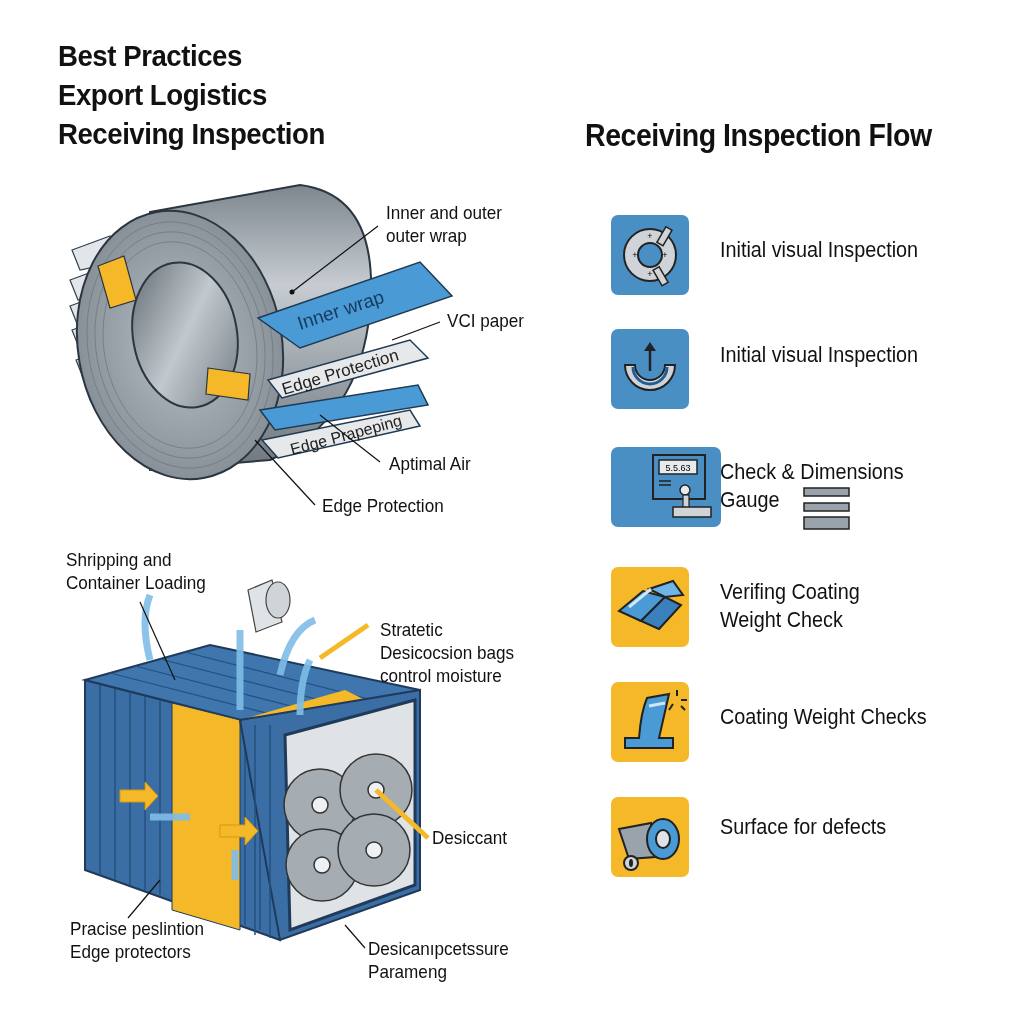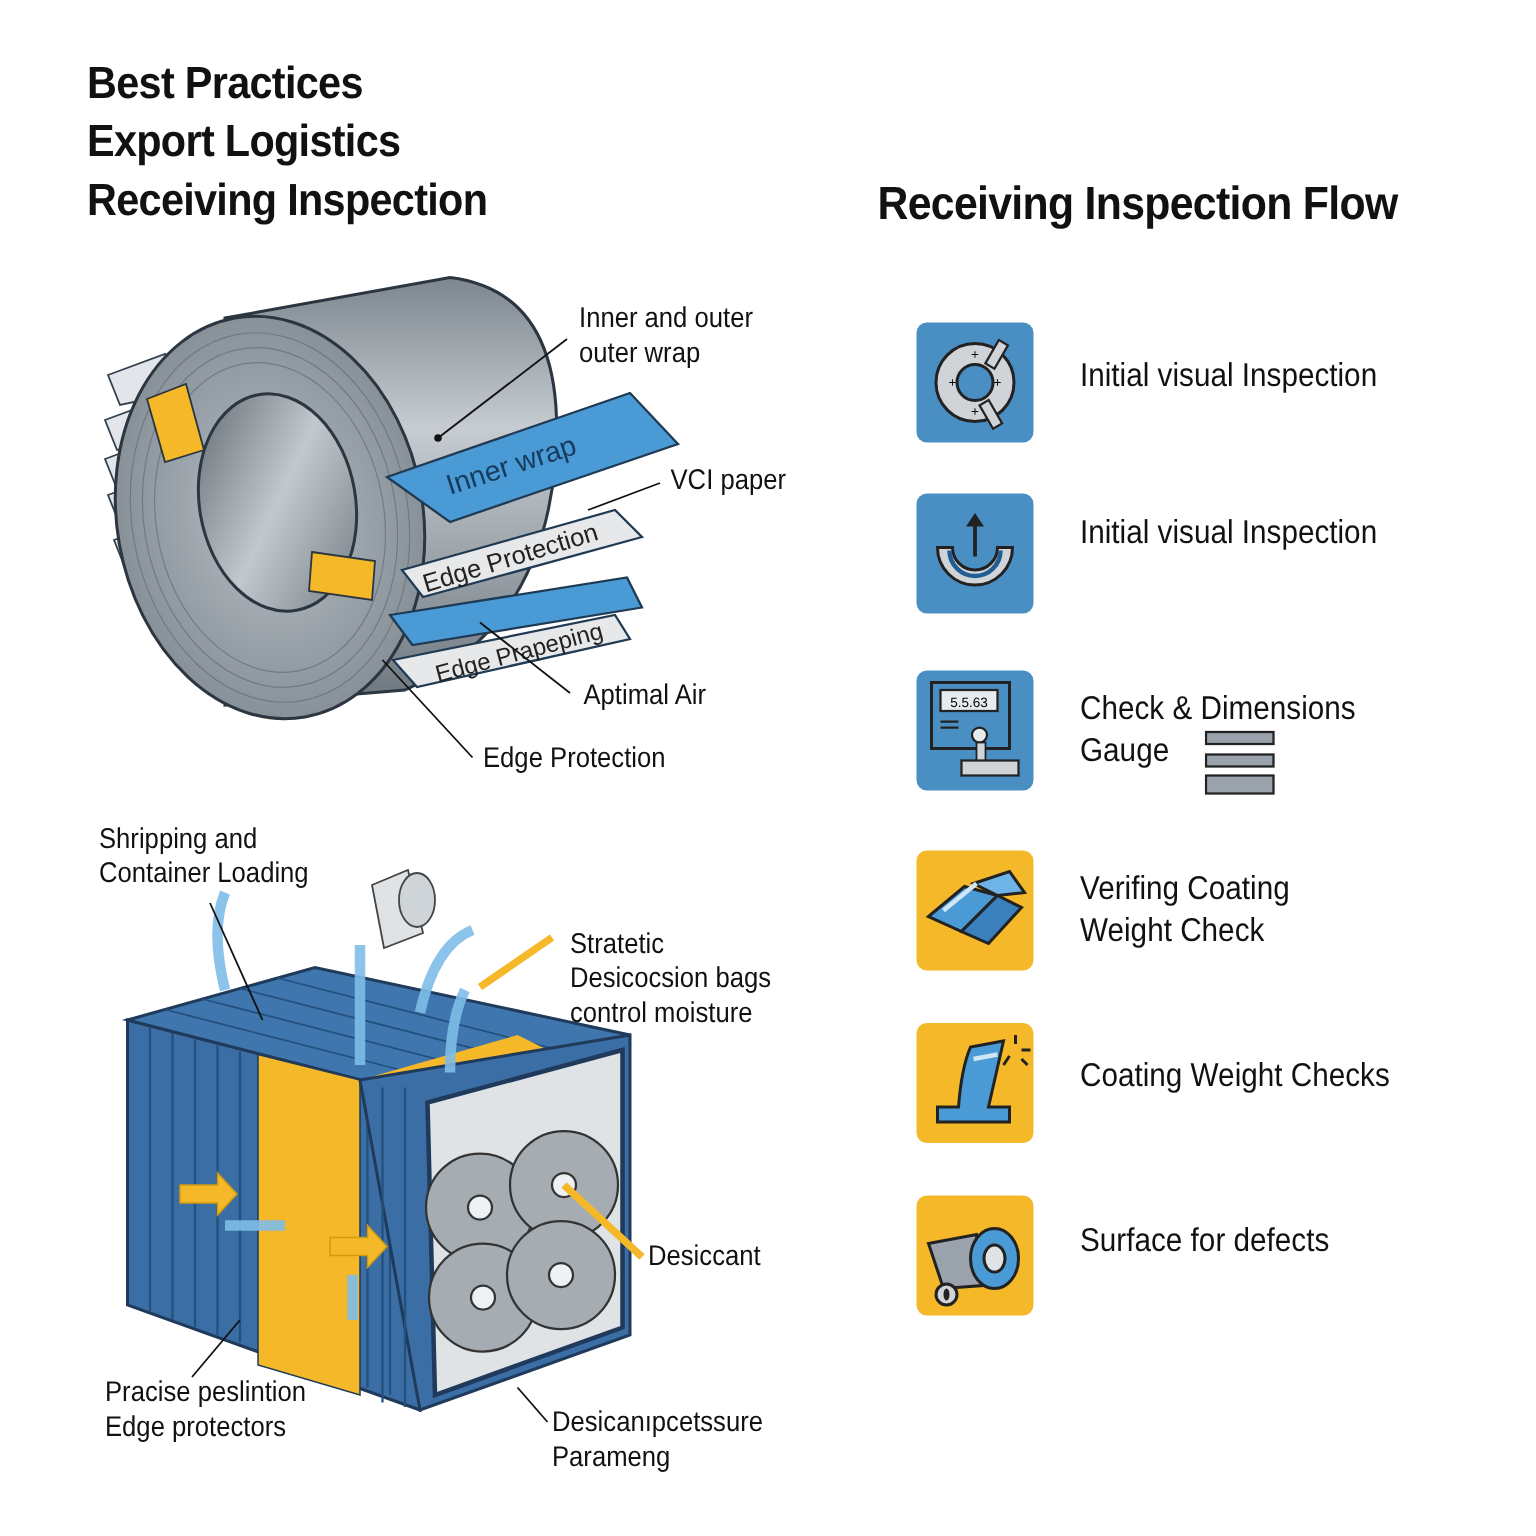--- a/index.html
+++ b/index.html
@@ -199,21 +199,21 @@
   <div class="step-icon blue-tile" style="top:329px;">
     <svg viewBox="0 0 78 80">
       <path d="M14,36 A25,25 0 0 0 64,36 L54,36 A15,15 0 0 1 24,36 Z" fill="#d0d4d8" stroke="#222" stroke-width="2"></path>
       <path d="M22,38 A17,17 0 0 0 56,38" fill="none" stroke="#1f5d93" stroke-width="3"></path>
       <line x1="39" y1="42" x2="39" y2="20" stroke="#222" stroke-width="2.5"></line>
       <polygon points="33,22 39,13 45,22" fill="#222"></polygon>
     </svg>
   </div>
   <div class="step-label" style="top:341px;">Initial visual Inspection</div>
 
-  <div class="step-icon blue-tile" style="top:447px;">
+  <div class="step-icon blue-tile" style="top:447px;padding-left:32px;">
     <svg viewBox="0 0 78 80">
       <rect x="10" y="8" width="52" height="44" fill="#4a8fc4" stroke="#222" stroke-width="2"></rect>
       <rect x="16" y="13" width="38" height="14" fill="#e8ebee" stroke="#222" stroke-width="1.5"></rect>
       <text x="35" y="24" font-size="9" text-anchor="middle">5.5.63</text>
       <line x1="16" y1="34" x2="28" y2="34" stroke="#222" stroke-width="1.5"></line>
       <line x1="16" y1="38" x2="28" y2="38" stroke="#222" stroke-width="1.5"></line>
       <circle cx="42" cy="43" r="5" fill="#e8ebee" stroke="#222" stroke-width="1.5"></circle>
       <rect x="40" y="48" width="6" height="14" fill="#d0d4d8" stroke="#222" stroke-width="1.2"></rect>
       <rect x="30" y="60" width="38" height="10" fill="#d0d4d8" stroke="#222" stroke-width="1.5"></rect>
     </svg>

